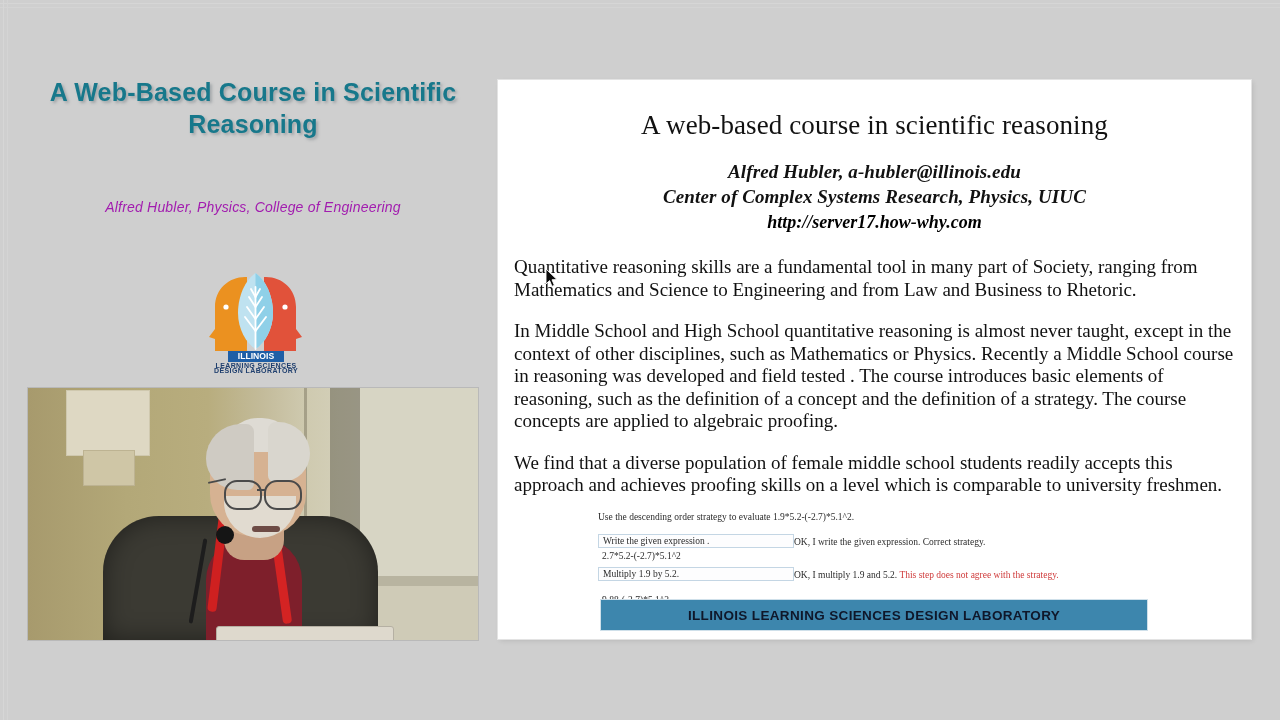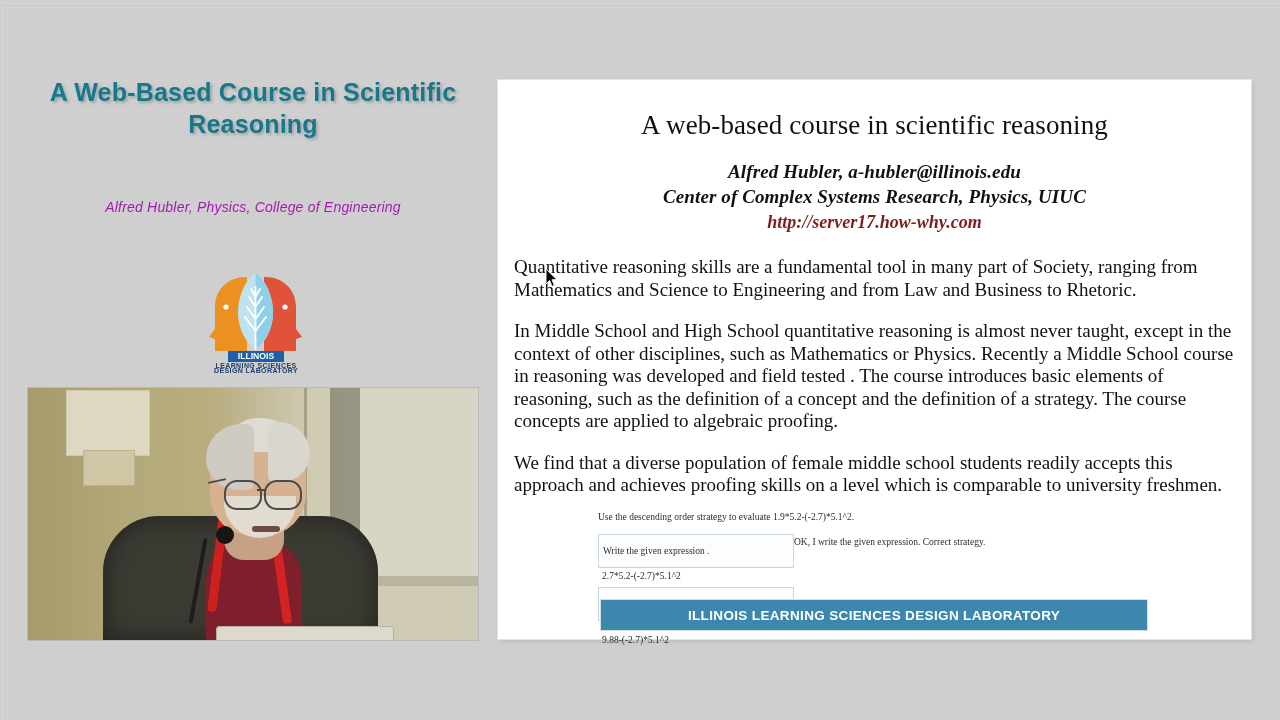--- a/index.html
+++ b/index.html
@@ -90,43 +90,43 @@
     text-align:center;font-size:27px;line-height:32px;
     margin:29px 0 0 0;font-weight:400;letter-spacing:.1px;
   }
   .s-author,.s-affil{
     text-align:center;font-style:italic;font-size:19px;line-height:25px;
     font-weight:600;letter-spacing:.1px;
   }
   .s-author{margin-top:18px;}
   .s-url{
     text-align:center;font-style:italic;font-size:18px;line-height:24px;
-    color:#7f1d1d;font-weight:600;margin-top:1px;
+    color:#000000;font-weight:600;margin-top:1px;
   }
   .s-body{margin:22px 16px 0 16px;font-size:19px;line-height:22.5px;}
   .s-para{margin:0 0 19px 0;}
   .s-para:last-child{margin-bottom:0;}
 
   
   .example{margin:14px 0 0 100px;width:552px;font-size:9.5px;line-height:12px;color:#2b2b2b;
     font-family:"Liberation Serif", serif;}
   .ex-prompt{margin-bottom:11px;}
   .ex-row{position:relative;display:flex;align-items:flex-start;margin-bottom:2px;}
   .ex-box{
     width:196px;border:1px solid #c4d6e4;background:#fdfdfe;
-    padding:10px 4px;box-sizing:border-box;
+    padding:0 4px;box-sizing:border-box;
   }
   .ex-comment{padding-top:2px;}
   .ex-err{color:#cf3a3a;}
   .ex-expr{margin:2px 0 5px 4px;}
   .ex-final{margin:13px 0 0 4px;}
 
   .banner{
     position:absolute;left:103px;top:520px;width:546px;height:30px;
-    background:#3d86ad;color:#ffffff;
+    background:#3d86ad;color:#0f172a;
     font-family:"Liberation Sans", sans-serif;
     font-size:13.5px;font-weight:bold;letter-spacing:.35px;
     display:flex;align-items:center;justify-content:center;
     box-shadow:0 0 0 1px #cfe0ea;
   }
 
   
   .cursor{position:absolute;left:545px;top:268px;width:14px;height:20px;}
 </style>
 </head>
@@ -221,20 +221,23 @@
     <div class="ex-prompt">Use the descending order strategy to evaluate 1.9*5.2-(-2.7)*5.1^2.</div>
 
     <div class="ex-row">
       <div class="ex-box">Write the given expression .</div>
       <div class="ex-comment">OK, I write the given expression. Correct strategy.</div>
     </div>
     <div class="ex-expr">2.7*5.2-(-2.7)*5.1^2</div>
 
     <div class="ex-row">
       <div class="ex-box">Multiply 1.9 by 5.2.</div>
+      <div class="ex-comment">
+        <span>OK, I multiply 1.9 and 5.2. </span><span class="ex-err">This step does not agree with the strategy.</span>
+      </div>
     </div>
 
     <div class="ex-final">9.88-(-2.7)*5.1^2</div>
   </div>
 
   <div class="banner">ILLINOIS LEARNING SCIENCES DESIGN LABORATORY</div>
 </div>
 
 <svg class="cursor" viewBox="0 0 14 20">
   <path d="M1 1 L1 16 L4.6 12.6 L7 18.4 L9.4 17.3 L7 11.8 L12 11.6 Z" fill="#0a0a0a" stroke="#ffffff" stroke-width="0.9"></path>

